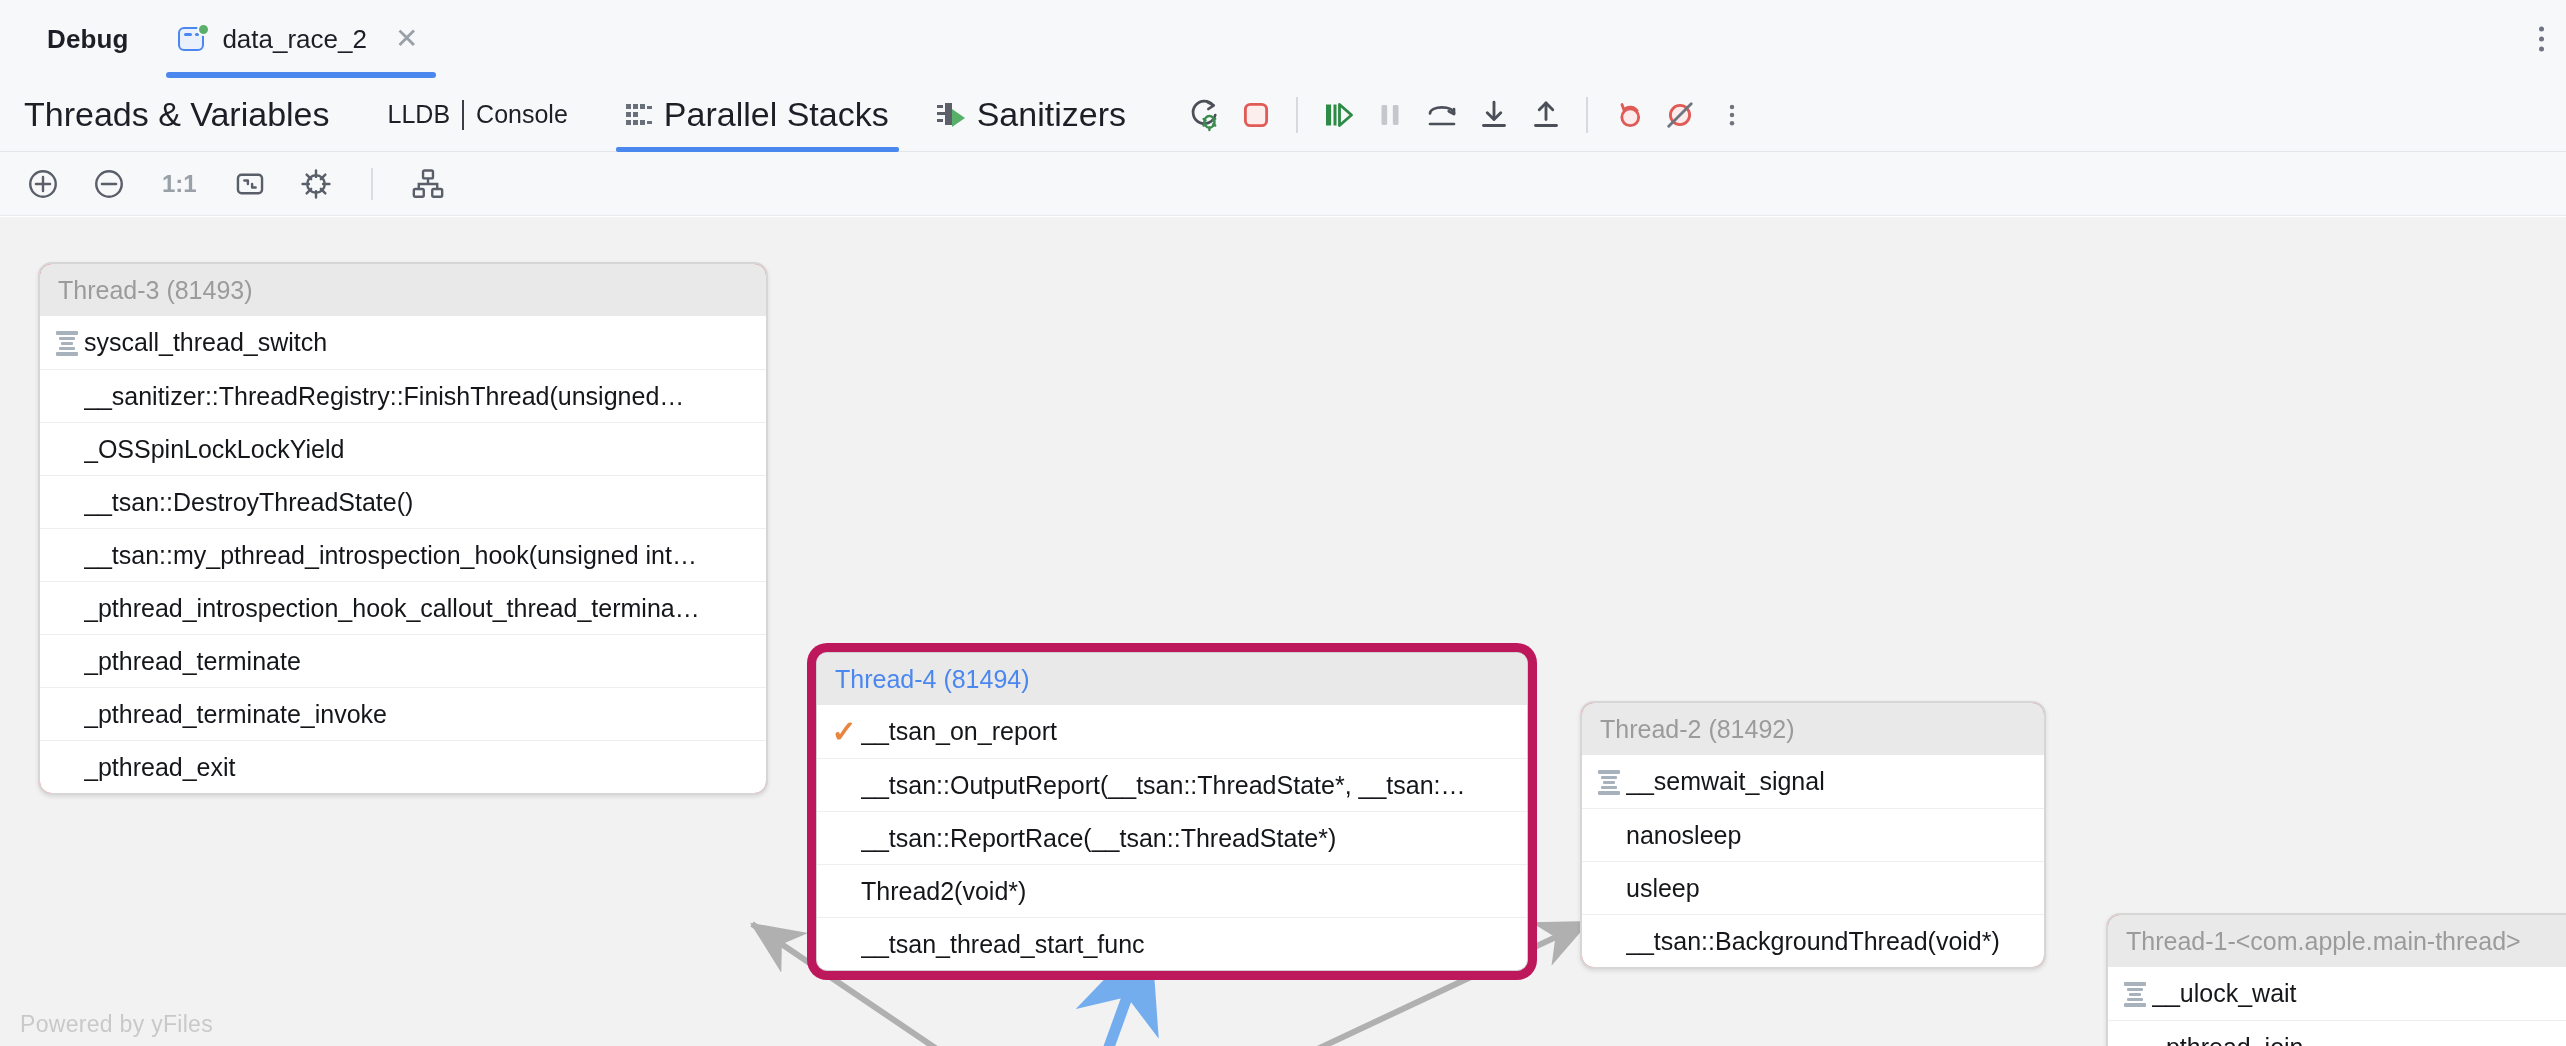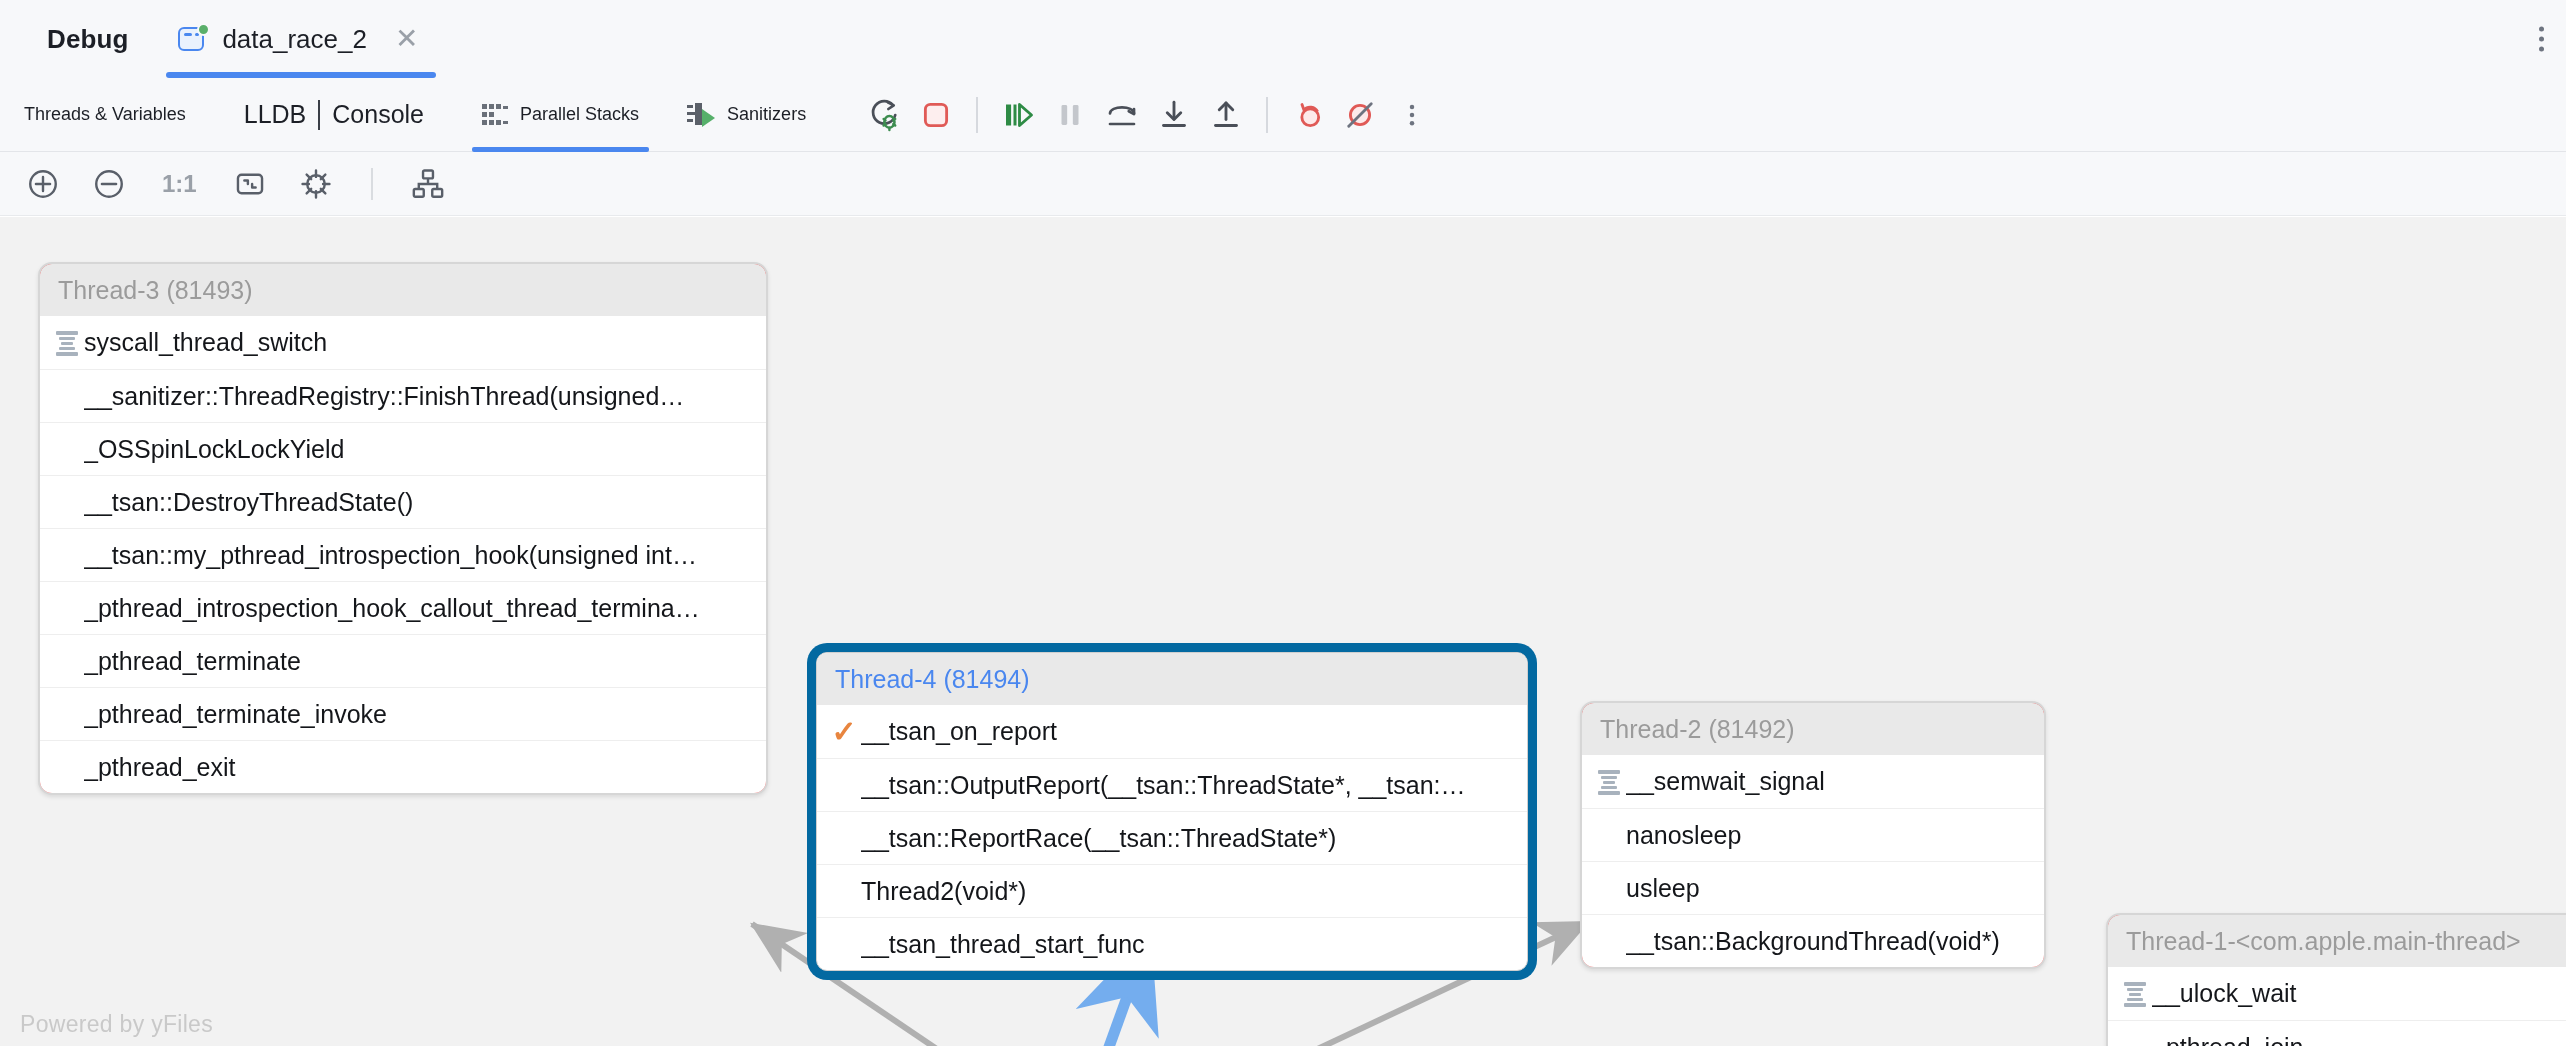--- a/index.html
+++ b/index.html
@@ -63,21 +63,21 @@
   #toolbar {
     position: absolute; left: 0; top: 78px; width: 2566px; height: 74px;
     background: #f7f8fa;
     border-bottom: 1px solid #e3e5e9;
     display: flex; align-items: center;
   }
   .tb-tab {
     position: relative; height: 74px;
     display: flex; align-items: center; gap: 12px;
     padding: 0 24px;
-    font-size: 18px; color: #1c1f26;
+    font-size: 34px; color: #1c1f26;
     white-space: nowrap;
   }
   .tb-tab.active::after {
     content: ""; position: absolute; left: 14px; right: 14px; bottom: 0;
     height: 5px; border-radius: 2px; background: #4a87ef;
   }
   .lldbconsole { display: flex; align-items: center; gap: 0; padding: 0 22px; height: 74px;}
   .lldbconsole .piece { font-size: 25px; color:#1c1f26; padding: 0 12px;}
   .lldbconsole .vdiv { width: 2px; height: 30px; background: #3a3f47; }
 
@@ -121,21 +121,21 @@
     position: absolute;
     background: #ef4444;
     border-radius: 14px;
     border: 2px solid #d6d6d6;
     overflow: hidden;
     box-shadow: 0 2px 4px rgba(0,0,0,0.10);
   }
   .node.selected {
     border: none;
     padding: 9px;
-    background: #0369a1;
+    background: #be185d;
     border-radius: 20px;
     box-shadow: none;
   }
   .node.selected .inner {
     background: #fff; border-radius: 11px; overflow: hidden;
     border: 1px solid #cfcfcf;
   }
   .node .inner { background: #fff; }
   .node-title {
     height: 52px; line-height: 52px;

